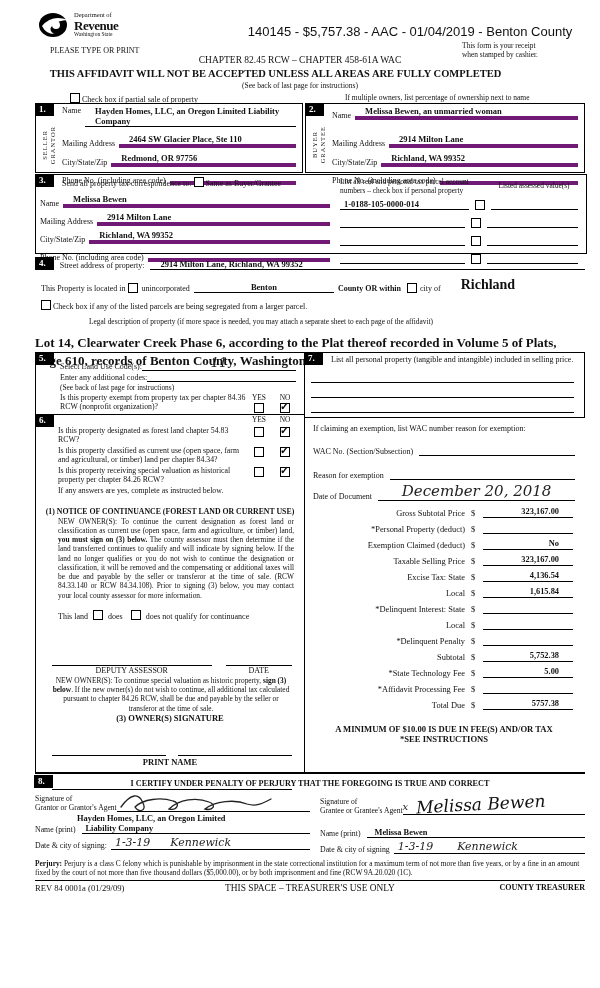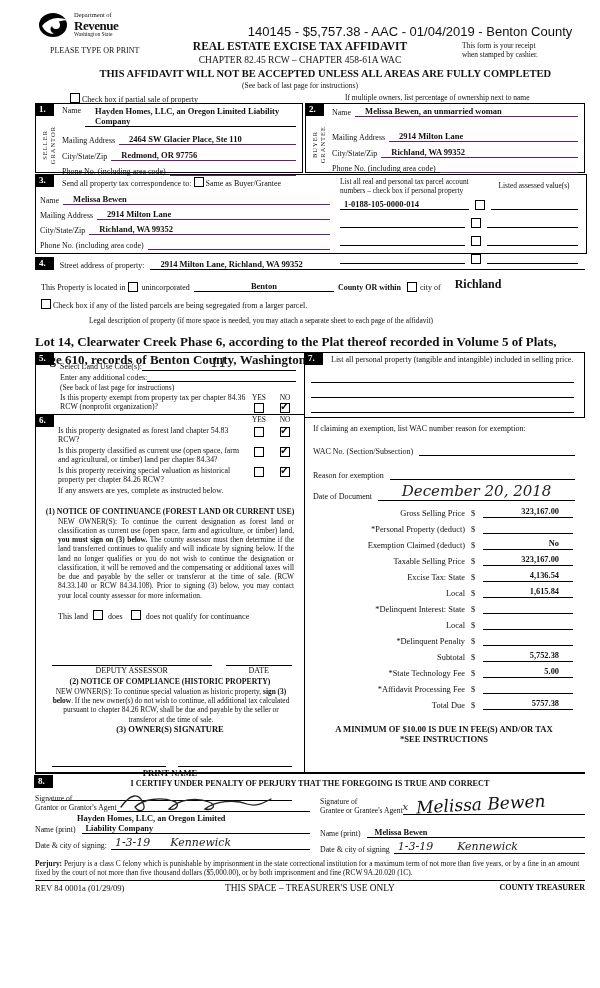--- a/index.html
+++ b/index.html
@@ -10,21 +10,21 @@
   .sans{font-family:"Liberation Sans",sans-serif;}
   .tag{display:inline-block;background:#000;color:#fff;font-weight:bold;font-size:9px;
        padding:1px 8px 2px 4px;line-height:10px;}
   .cb{display:inline-block;width:8px;height:8px;border:1px solid #000;vertical-align:-1px;
       position:relative;background:#fff;flex:none;}
   .cb.checked::after{content:"✓";position:absolute;left:-1px;top:-4px;font-size:11px;font-weight:bold;}
   .hw{font-family:"DejaVu Serif",serif;font-style:italic;color:#222;}
   .box{border:1px solid #000;position:relative;}
   .frow{display:flex;align-items:flex-end;font-size:8px;}
   .frow .lbl{white-space:nowrap;margin-right:4px;flex:none;}
-  .frow .val{flex:1;border-bottom:1px solid #701a75;font-weight:bold;padding:0 4px 0 10px;font-size:8.5px;min-height:10px;}
+  .frow .val{flex:1;border-bottom:4px solid #701a75;font-weight:bold;padding:0 4px 0 10px;font-size:8.5px;min-height:10px;}
   .vside{position:absolute;left:1px;top:16px;bottom:2px;width:22px;display:flex;
          align-items:center;justify-content:center;gap:1px;font-size:6.5px;letter-spacing:1px;}
   .vside span{writing-mode:vertical-rl;transform:rotate(180deg);}
   .qrow{display:flex;font-size:7.8px;margin:2px 6px 0 22px;line-height:1.15;}
   .qrow .qtext{flex:1;}
   .qrow .col{width:26px;text-align:center;flex:none;}
   .fine{font-size:7.4px;line-height:1.25;}
   .mrow{display:flex;align-items:flex-end;margin-top:5px;font-size:8.4px;}
   .mrow .mlabel{width:152px;text-align:right;padding-right:6px;flex:none;}
   .mrow .dollar{width:12px;flex:none;}
@@ -45,27 +45,26 @@
       <circle cx="18" cy="13" r="4" fill="#fff"></circle>
     </svg>
     <div style="margin-left:36px;line-height:1;">
       <div style="font-size:6.5px;">Department of</div>
       <div class="b" style="font-size:13px;letter-spacing:-0.5px;">Revenue</div>
       <div style="font-size:5.5px;">Washington State</div>
     </div>
   </div>
   <div class="abs sans" style="left:230px;top:24px;width:360px;font-size:13px;text-align:center;">140145 - $5,757.38 - AAC - 01/04/2019 - Benton County</div>
   <div class="abs" style="left:50px;top:46px;font-size:8px;">PLEASE TYPE OR PRINT</div>
-  <div class="abs b" style="left:150px;top:40px;width:300px;text-align:center;font-size:11.5px;">REAL ESTATE EXCISE TAX AFFIDAVIT</div>
   <div class="abs" style="left:150px;top:55px;width:300px;text-align:center;font-size:9.5px;">CHAPTER 82.45 RCW – CHAPTER 458-61A WAC</div>
   <div class="abs fine" style="left:462px;top:41px;width:110px;">
     <div>This form is your receipt</div>
     <div>when stamped by cashier.</div>
   </div>
-  <div class="abs b" style="left:0;top:68px;width:551px;text-align:right;font-size:10.5px;">THIS AFFIDAVIT WILL NOT BE ACCEPTED UNLESS ALL AREAS ARE FULLY COMPLETED</div>
+  <div class="abs b" style="left:0;top:68px;width:551px;text-align:center;font-size:10.5px;">THIS AFFIDAVIT WILL NOT BE ACCEPTED UNLESS ALL AREAS ARE FULLY COMPLETED</div>
   <div class="abs" style="left:0;top:81px;width:600px;text-align:center;font-size:7.5px;">(See back of last page for instructions)</div>
 
   <div class="abs" style="left:70px;top:93px;font-size:8px;">
     <span class="cb"></span>
     <span>Check box if partial sale of property</span>
   </div>
   <div class="abs" style="left:345px;top:93px;font-size:7.5px;">If multiple owners, list percentage of ownership next to name</div>
 
   <div class="abs" style="left:35px;top:103px;width:550px;display:flex;">
 
@@ -186,21 +185,21 @@
       <span class="uline b" style="flex:1;font-size:8.5px;padding-left:10px;">2914 Milton Lane, Richland, WA  99352</span>
     </div>
     <div style="display:flex;align-items:flex-end;font-size:8px;margin-top:7px;margin-left:6px;">
       <span>This Property is located in</span>
       <span class="cb" style="margin:0 3px;"></span>
       <span>unincorporated</span>
       <span class="uline b" style="width:140px;text-align:center;font-size:8.5px;margin:0 4px;">Benton</span>
       <span class="b">County OR  within</span>
       <span class="cb" style="margin:0 3px 0 6px;"></span>
       <span>city of</span>
-      <span class="b" style="margin-left:14px;font-size:12px;">Richland</span>
+      <span class="b" style="margin-left:20px;font-size:14px;">Richland</span>
     </div>
     <div style="font-size:8px;margin-top:7px;margin-left:6px;">
       <span class="cb"></span>
       <span>Check box if any of the listed parcels are being segregated from a larger parcel.</span>
     </div>
     <div class="fine" style="margin-top:6px;margin-left:6px;padding-left:48px;">Legal description of property (if more space is needed, you may attach a separate sheet to each page of the affidavit)</div>
     <div class="b" style="font-size:13px;margin-top:8px;line-height:1.35;width:545px;">Lot 14, Clearwater Creek Phase 6, according to the Plat thereof recorded in Volume 5 of Plats, Page 610, records of Benton County, Washington.</div>
   </div>
 
   <div class="abs" style="left:35px;top:352px;width:550px;height:420px;display:flex;border-top:1px solid #000;border-bottom:1px solid #000;">
@@ -272,21 +271,20 @@
 
         <div style="display:flex;margin:34px 12px 0 16px;gap:14px;">
           <span class="uline" style="flex:2.4;min-height:10px;"></span>
           <span class="uline" style="flex:1;min-height:10px;"></span>
         </div>
         <div style="display:flex;margin:0 12px 0 16px;gap:14px;font-size:8px;align-items:flex-end;">
           <span style="flex:2.4;text-align:center;">DEPUTY ASSESSOR</span>
           <span style="flex:1;text-align:center;">DATE</span>
         </div>
 
-        <div class="b" style="font-size:7.8px;text-align:center;margin-top:2px;">(2) NOTICE OF COMPLIANCE (HISTORIC PROPERTY)</div>
         <div class="fine" style="margin:1px 12px 0 14px;text-align:center;">
           <span>NEW OWNER(S):  To continue special valuation as historic property, </span><span class="b">sign (3) below</span><span>.  If the new owner(s) do not wish to continue, all additional tax calculated pursuant to chapter 84.26 RCW, shall be due and payable by the seller or transferor at the time of sale.</span>
         </div>
         <div class="b" style="font-size:8.5px;text-align:center;margin-top:0;">(3)  OWNER(S) SIGNATURE</div>
 
         <div style="display:flex;margin:22px 12px 0 16px;gap:12px;">
           <span class="uline" style="flex:1;min-height:10px;"></span>
           <span class="uline" style="flex:1;min-height:10px;"></span>
         </div>
         <div class="b" style="font-size:8.5px;text-align:center;margin-top:1px;">PRINT NAME</div>
@@ -324,21 +322,21 @@
         </div>
         <div style="display:flex;align-items:flex-end;font-size:8px;margin-top:2px;">
           <span>Date of Document</span>
           <span class="uline" style="flex:1;margin-left:6px;text-align:center;">
             <span class="hw" style="font-size:15px;">December 20, 2018</span>
           </span>
         </div>
 
         <div style="margin-top:6px;">
           <div class="mrow">
-              <span class="mlabel">Gross Selling Price</span>
+              <span class="mlabel">Gross Subtotal Price</span>
               <span class="dollar">$</span>
               <span class="mval">323,167.00</span>
             </div>
           <div class="mrow">
               <span class="mlabel">*Personal Property (deduct)</span>
               <span class="dollar">$</span>
               <span class="mval"></span>
             </div>
           <div class="mrow">
               <span class="mlabel">Exemption Claimed (deduct)</span>

